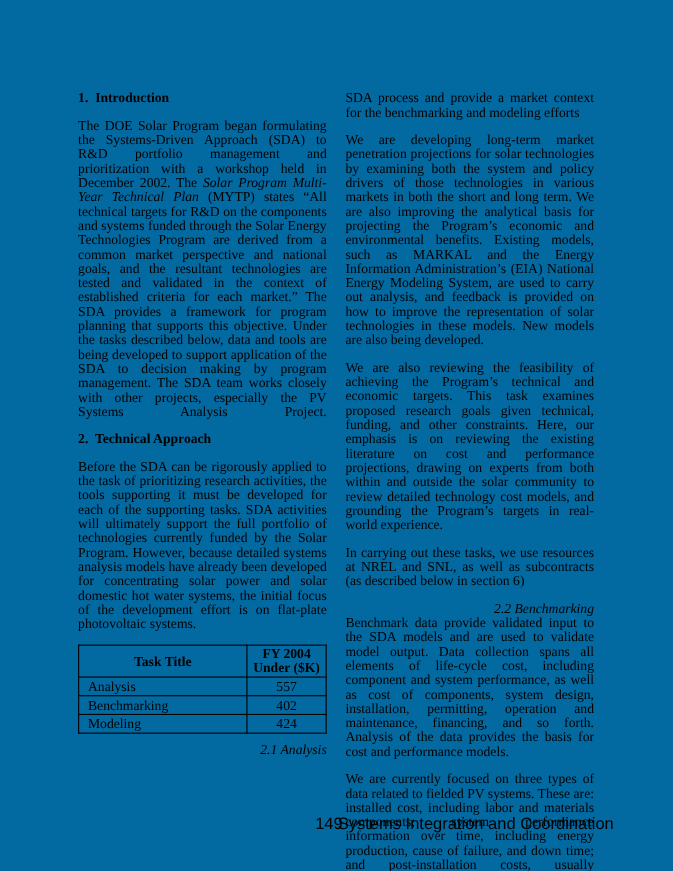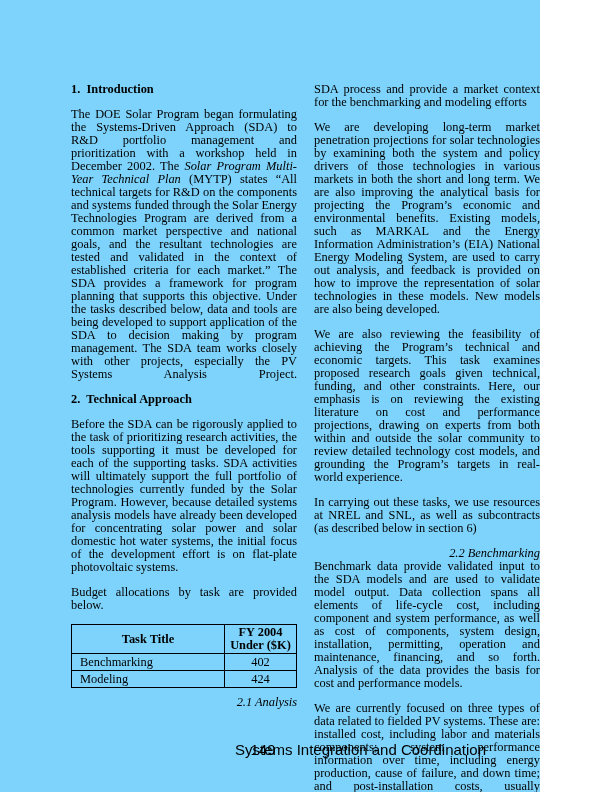--- a/index.html
+++ b/index.html
@@ -1,20 +1,20 @@
 <!DOCTYPE html>
 <html><head>
 <meta charset="utf-8">
 <style>
   html, body { margin: 0; padding: 0; background: #ffffff; }
   .page {
     position: relative;
-    width: 540px;
+    width: 612px;
     height: 792px;
-    background: #7dd3fc;
+    background: #0369a1;
     color: #000000;
     font-family: "Liberation Serif", serif;
     overflow: hidden;
   }
   .columns {
     position: absolute;
     left: 71px;
     top: 83px;
     width: 470px;
     display: flex;
@@ -97,37 +97,40 @@
 
     <div class="col">
       <h3 class="heading">1.  Introduction</h3>
 
       <p class="cont"><span>The DOE Solar Program began formulating the Systems-Driven Approach (SDA) to R&amp;D portfolio management and prioritization with a workshop held in December 2002. The </span><i>Solar Program Multi-Year Technical Plan</i><span> (MYTP) states “All technical targets for R&amp;D on the components and systems funded through the Solar Energy Technologies Program are derived from a common market perspective and national goals, and the resultant technologies are tested and validated in the context of established criteria for each market.”  The SDA provides a framework for program planning that supports this objective. Under the tasks described below, data and tools are being developed to support application of the SDA to decision making by program management.  The SDA team works closely with other projects, especially the PV Systems Analysis Project.</span></p>
 
       <h3 class="heading">2.  Technical Approach</h3>
 
       <p>Before the SDA can be rigorously applied to the task of prioritizing research activities, the tools supporting it must be developed for each of the supporting tasks.  SDA activities will ultimately support the full portfolio of technologies currently funded by the Solar Program.  However, because detailed systems analysis models have already been developed for concentrating solar power and solar domestic hot water systems, the initial focus of the development effort is on flat-plate photovoltaic systems.</p>
 
-      <p>Budget allocations by task are provided below.</p>
 
       <table class="budget">
         <colgroup>
             <col class="c1">
             <col class="c2">
           </colgroup>
         <thead>
           <tr>
             <th>Task Title</th>
             <th>
                 <span class="hdr2">FY 2004</span>
                 <span class="hdr2">Under ($K)</span>
               </th>
           </tr>
         </thead>
         <tbody>
+            <tr>
+              <td class="task">Analysis</td>
+              <td class="budget-val">557</td>
+            </tr>
             <tr>
               <td class="task">Benchmarking</td>
               <td class="budget-val">402</td>
             </tr>
             <tr>
               <td class="task">Modeling</td>
               <td class="budget-val">424</td>
             </tr>
           </tbody>
       </table>

